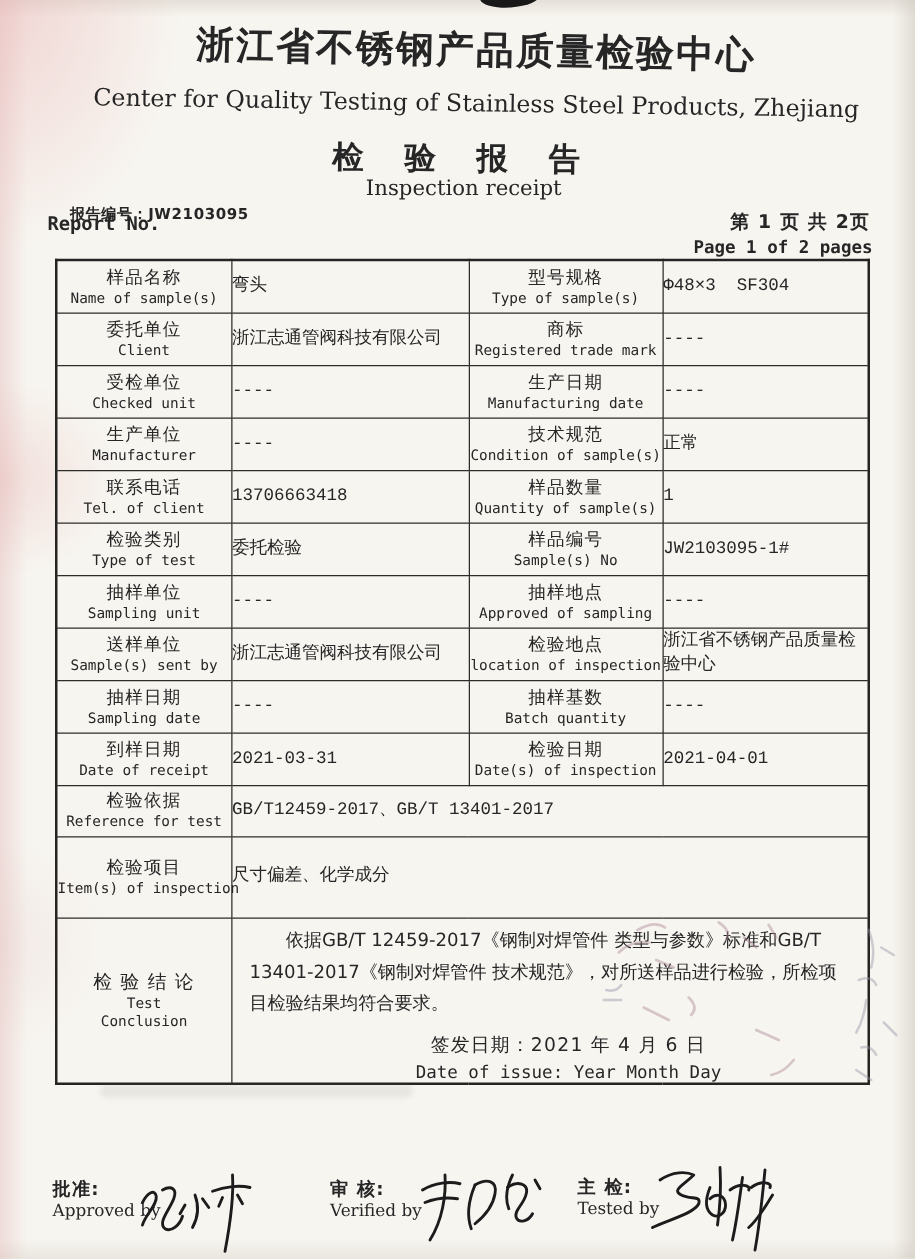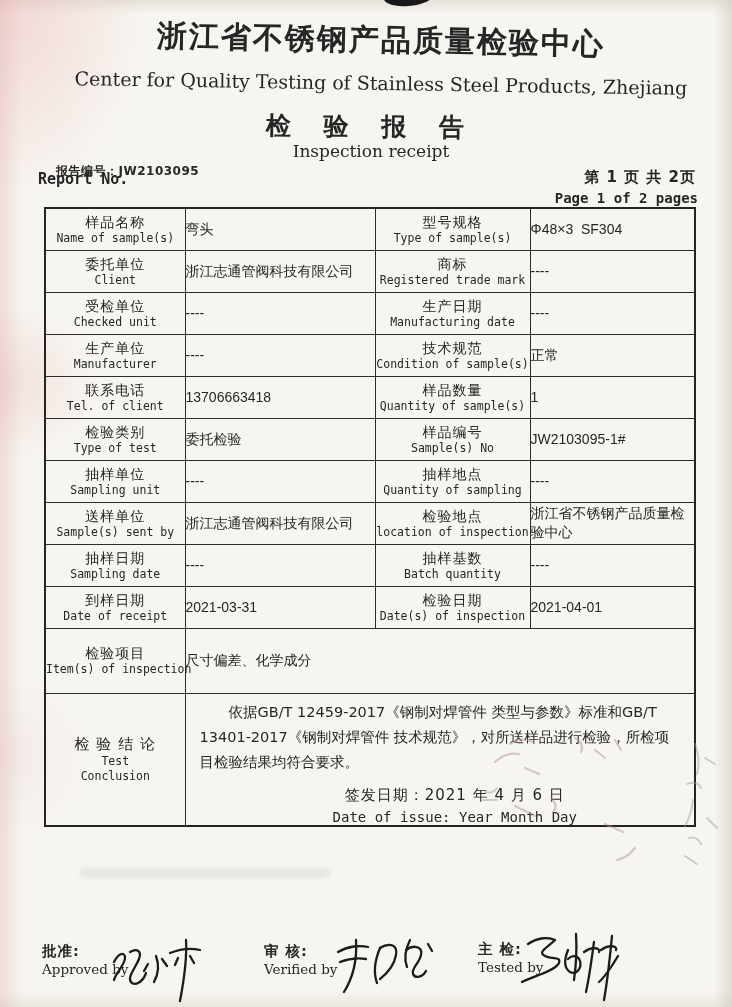--- a/index.html
+++ b/index.html
@@ -38,21 +38,21 @@
     font-family:"DejaVu Sans Mono","Liberation Mono",monospace;}
   
   table.form{position:absolute;left:44px;top:207px;width:650px;
     border-collapse:collapse;table-layout:fixed;}
   table.form td{border:1.6px solid #2e2c2a;vertical-align:middle;padding:0;}
   table.form{border:2.2px solid #262422;}
   td.lbl{text-align:center;}
   td.lbl .zh{font-size:14px;font-weight:500;letter-spacing:1px;line-height:1.3;}
   td.lbl .en{font-size:11.5px;font-weight:500;line-height:1.25;white-space:nowrap;
     font-family:"DejaVu Sans Mono","Liberation Mono",monospace;}
-  td.val{font-family:Liberation Sans, sans-serif;
+  td.val{font-family:Liberation Mono, monospace;
     font-size:14px;padding:2px 2px 2px 6px;white-space:pre-wrap;line-height:1.35;margin-left:31px;}
   td.concl-cell{vertical-align:middle;}
   .concl-text{padding:6px 16px 0 14px;font-size:14.5px;line-height:1.75;text-indent:2em;}
   .concl-date{margin-top:10px;text-align:center;padding-left:30px;}
   .concl-date .d1{font-size:15px;letter-spacing:1px;}
   .concl-date .d2{font-size:14px;font-family:"DejaVu Sans Mono","Liberation Mono",monospace;margin-top:4px;}
   
   .sig-label{position:absolute;text-align:left;}
   .sig-label .zh{font-size:14.5px;font-weight:600;letter-spacing:1px;}
   .sig-label .en{font-size:13.5px;font-family:"DejaVu Serif","Liberation Serif",serif;}
@@ -159,21 +159,21 @@
       <td class="val">JW2103095-1#</td>
     </tr>
     <tr style="height:42px">
       <td class="lbl">
         <div class="zh">抽样单位</div>
             <div class="en">Sampling unit</div>
           </td>
       <td class="val">----</td>
       <td class="lbl">
         <div class="zh">抽样地点</div>
-            <div class="en">Quantity of sampling</div>
+            <div class="en">Approved of sampling</div>
           </td>
       <td class="val">----</td>
     </tr>
     <tr style="height:42px">
       <td class="lbl">
         <div class="zh">送样单位</div>
             <div class="en">Sample(s) sent by</div>
           </td>
       <td class="val">浙江志通管阀科技有限公司</td>
       <td class="lbl">
@@ -200,20 +200,27 @@
             <div class="en">Date of receipt</div>
           </td>
       <td class="val">2021-03-31</td>
       <td class="lbl">
         <div class="zh">检验日期</div>
             <div class="en">Date(s) of inspection</div>
           </td>
       <td class="val">2021-04-01</td>
     </tr>
 
+    <tr style="height:41px">
+      <td class="lbl">
+        <div class="zh">检验依据</div>
+            <div class="en">Reference for test</div>
+          </td>
+      <td class="val" colspan="3">GB/T12459-2017、GB/T 13401-2017</td>
+    </tr>
     <tr style="height:65px">
       <td class="lbl">
         <div class="zh">检验项目</div>
             <div class="en">Item(s) of inspection</div>
           </td>
       <td class="val" colspan="3">尺寸偏差、化学成分</td>
     </tr>
     <tr style="height:120px">
       <td class="lbl">
         <div class="zh" style="font-size:15px;">检 验 结 论</div>
@@ -270,21 +277,21 @@
     <path d="M8,26 C18,20 30,19 38,21"></path>
     <path d="M10,36 C20,32 30,32 36,33"></path>
     <path d="M26,14 C27,30 24,50 14,66"></path>
     <path d="M50,22 C45,34 43,46 47,57"></path>
     <path d="M50,22 C60,16 68,19 66,29 C64,41 55,49 50,53"></path>
     <path d="M80,14 C75,24 74,33 77,41"></path>
     <path d="M76,24 C84,18 93,21 91,29 C89,38 81,42 83,48 C85,53 93,51 96,45"></path>
     <path d="M98,18 L102,25"></path>
   </svg>
 
-  <div class="sig-label" style="left:462px;top:940px;margin-left:16px;">
+  <div class="sig-label" style="left:462px;top:940px;">
     <div class="zh">主 检:</div>
     <div class="en">Tested by</div>
   </div>
   <svg class="sig" style="left:514px;top:922px;" width="118" height="84" viewBox="0 0 118 84">
     <path d="M14,22 C24,15 35,15 41,18 C33,26 23,30 31,34 C39,38 47,34 45,41 C41,49 20,54 8,60"></path>
     <path d="M54,28 C50,38 50,46 56,50 C62,53 68,47 66,39 C64,33 58,33 54,37"></path>
     <path d="M62,12 C63,28 62,44 60,58"></path>
     <path d="M80,20 C78,34 76,52 72,70"></path>
     <path d="M70,30 C78,24 87,26 85,30"></path>
     <path d="M98,14 C96,34 94,56 90,78"></path>

